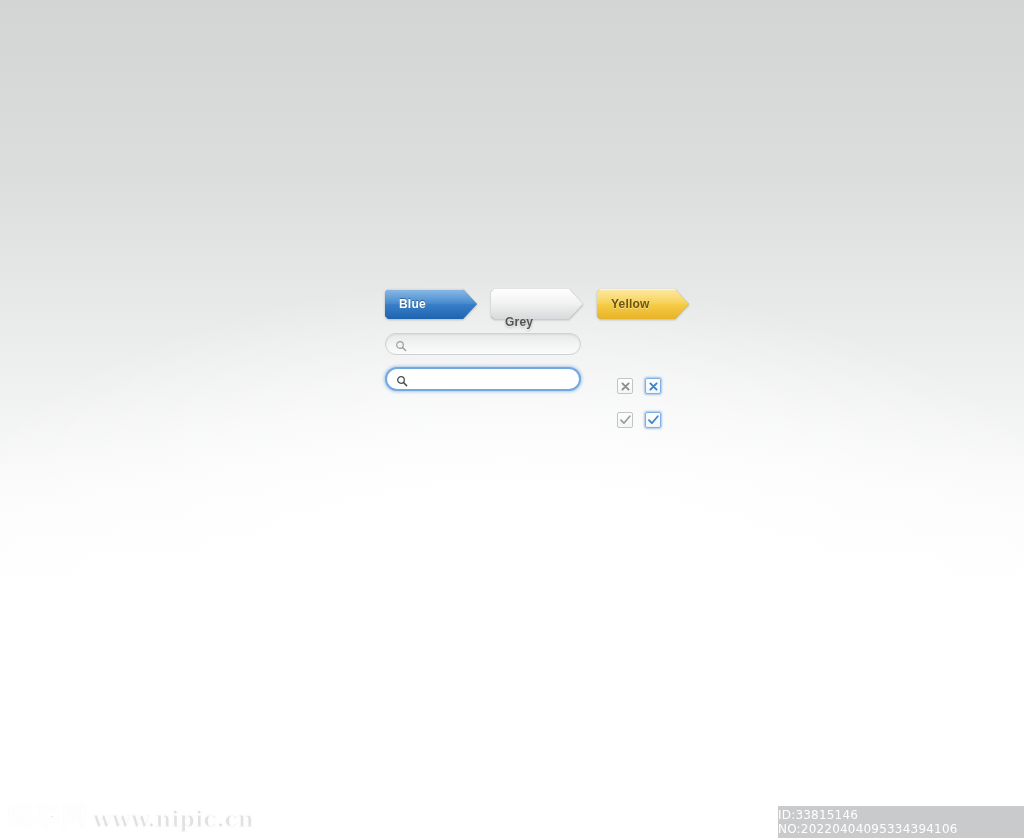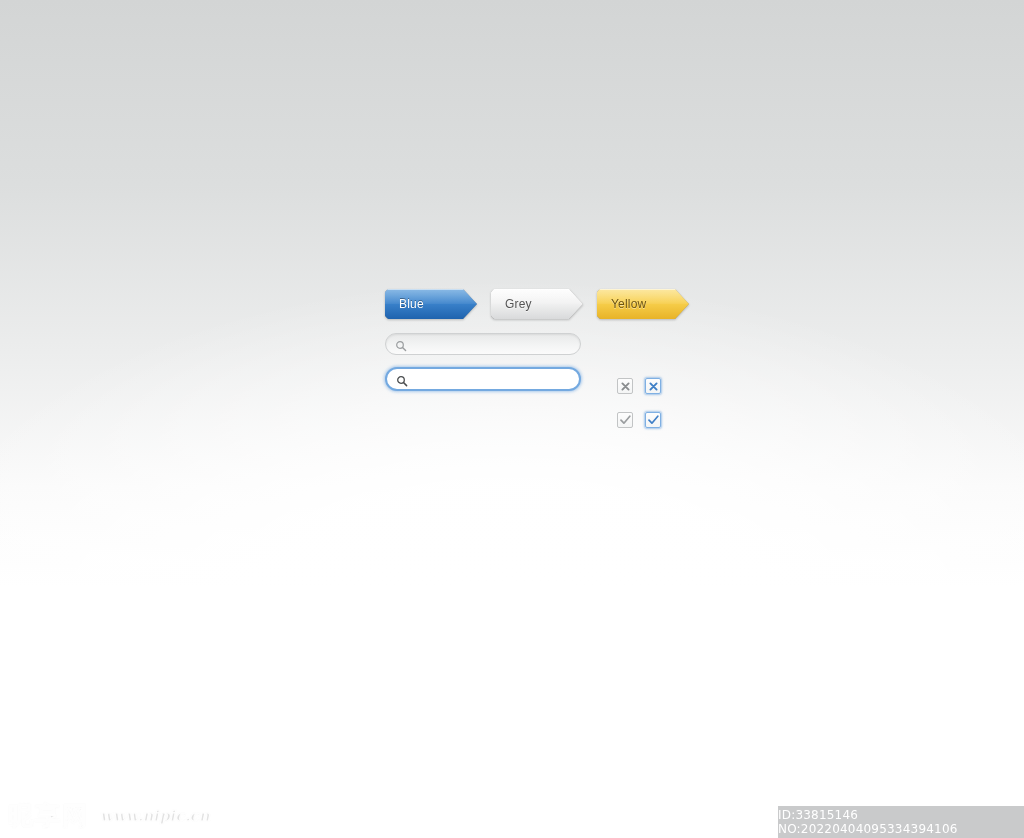--- a/index.html
+++ b/index.html
@@ -81,36 +81,36 @@
     background: rgba(0,0,0,0.30);
     z-index: -1;
   }
   .arrow-btn .label {
     position: absolute;
     left: 14px;
     top: 0;
     height: 18px;
     line-height: 30px;
     font-size: 12px;
-    font-weight: normal;
+    font-weight: bold;
     letter-spacing: 0.2px;
     white-space: nowrap;
     z-index: 2;
   }
 
   
   .c-blue   { background: linear-gradient(to bottom, #4e96d8 0%, #3b83cc 45%, #1f63ae 100%); }
   .c-grey   { background: linear-gradient(to bottom, #fdfdfd 0%, #f2f2f2 45%, #d9dadb 100%); }
   .c-yellow { background: linear-gradient(to bottom, #fbdc70 0%, #f7cf4c 45%, #e8b327 100%); }
   .c-purple { background: linear-gradient(to bottom, #9b4fd6 0%, #8a36ca 45%, #6c1da8 100%); }
   .c-green  { background: linear-gradient(to bottom, #62bb46 0%, #4cad33 45%, #2f8f1c 100%); }
   .c-orange { background: linear-gradient(to bottom, #fb9c20 0%, #f5850e 45%, #e06a00 100%); }
 
   .t-light { color: #ffffff; text-shadow: 0 -1px 0 rgba(0,0,0,0.35); }
-  .t-dark  { color: #555555; text-shadow: 0 1px 0 rgba(255,255,255,0.55); }
+  .t-dark  { color: #555555; text-shadow: 0 1px 0 rgba(255,255,255,0.55); margin-top: 18px; }
   .t-yellow{ color: #6d5410; text-shadow: 0 1px 0 rgba(255,255,255,0.45); }
 
   .o-blue   { background: #17538f; }
   .o-grey   { background: #b7b9ba; }
   .o-yellow { background: #c79a17; }
   .o-purple { background: #571593; }
   .o-green  { background: #2a7d17; }
   .o-orange { background: #c75b00; }
 
   
@@ -194,38 +194,37 @@
     box-shadow: 0 0 2px 1px rgba(120,170,225,0.65);
   }
   .cbox svg { display: block; }
 
   
   #wm-logo {
     position: absolute;
     left: 8px;
     bottom: 6px;
     display: flex;
-    align-items: center;
-    gap: 12px;
+    align-items: flex-end;
+    gap: 4px;
     pointer-events: none;
     user-select: none;
   }
   #wm-logo .cjk {
     font-family: "DejaVu Sans", sans-serif;
     font-size: 25px;
     font-weight: bold;
     letter-spacing: 2px;
     color: transparent;
     -webkit-text-stroke: 1px rgba(255,255,255,0.95);
     text-shadow: 0 0 1px rgba(190,190,190,0.55);
   }
   #wm-logo .url {
     font-family: "DejaVu Serif", serif;
-    font-style: italic;
-    font-size: 15px;
+    font-size: 22px;
     font-weight: bold;
     color: transparent;
     -webkit-text-stroke: 1px rgba(255,255,255,0.95);
     text-shadow: 0 0 1px rgba(195,195,195,0.5);
   }
   #wm-id {
     position: absolute;
     right: 0;
     bottom: 0;
     width: 246px;

